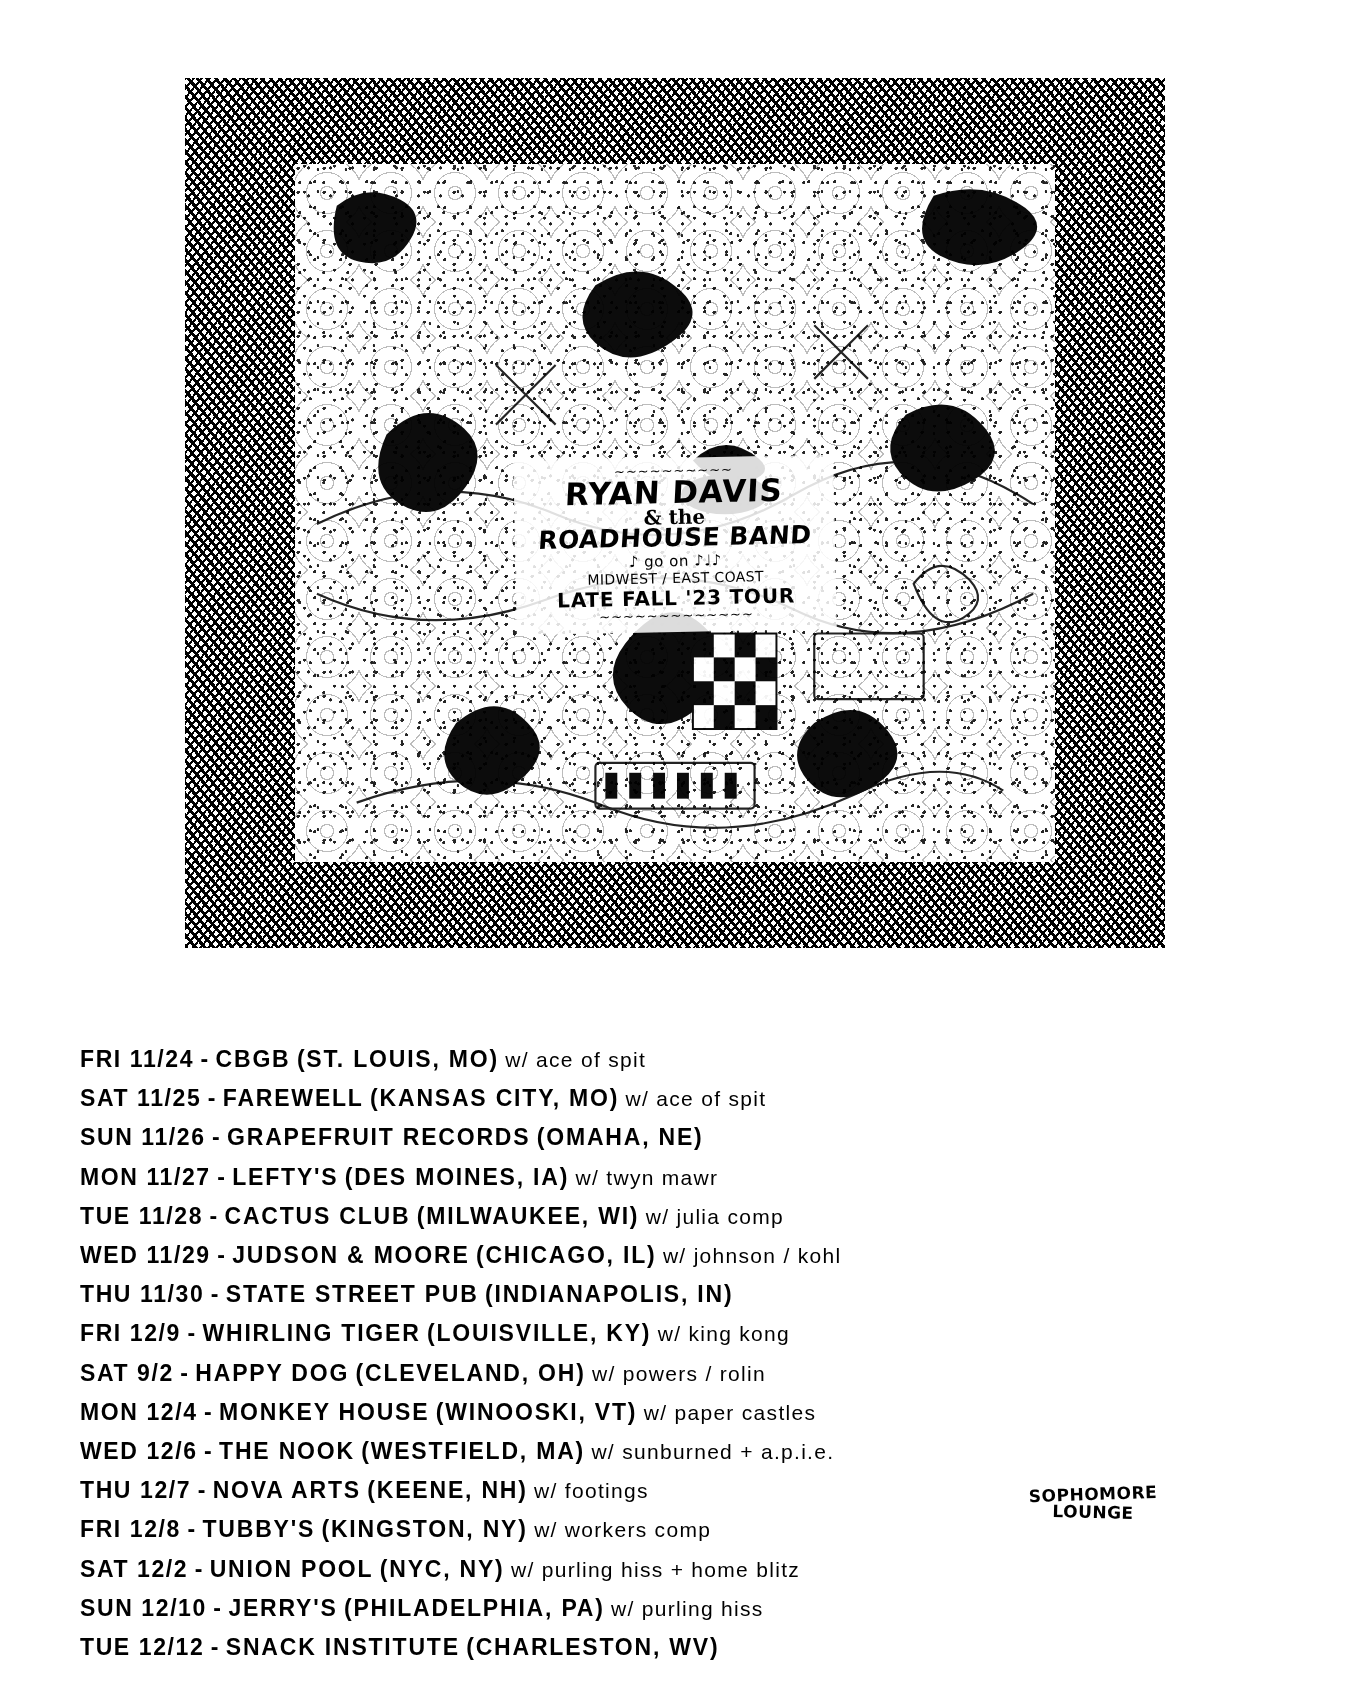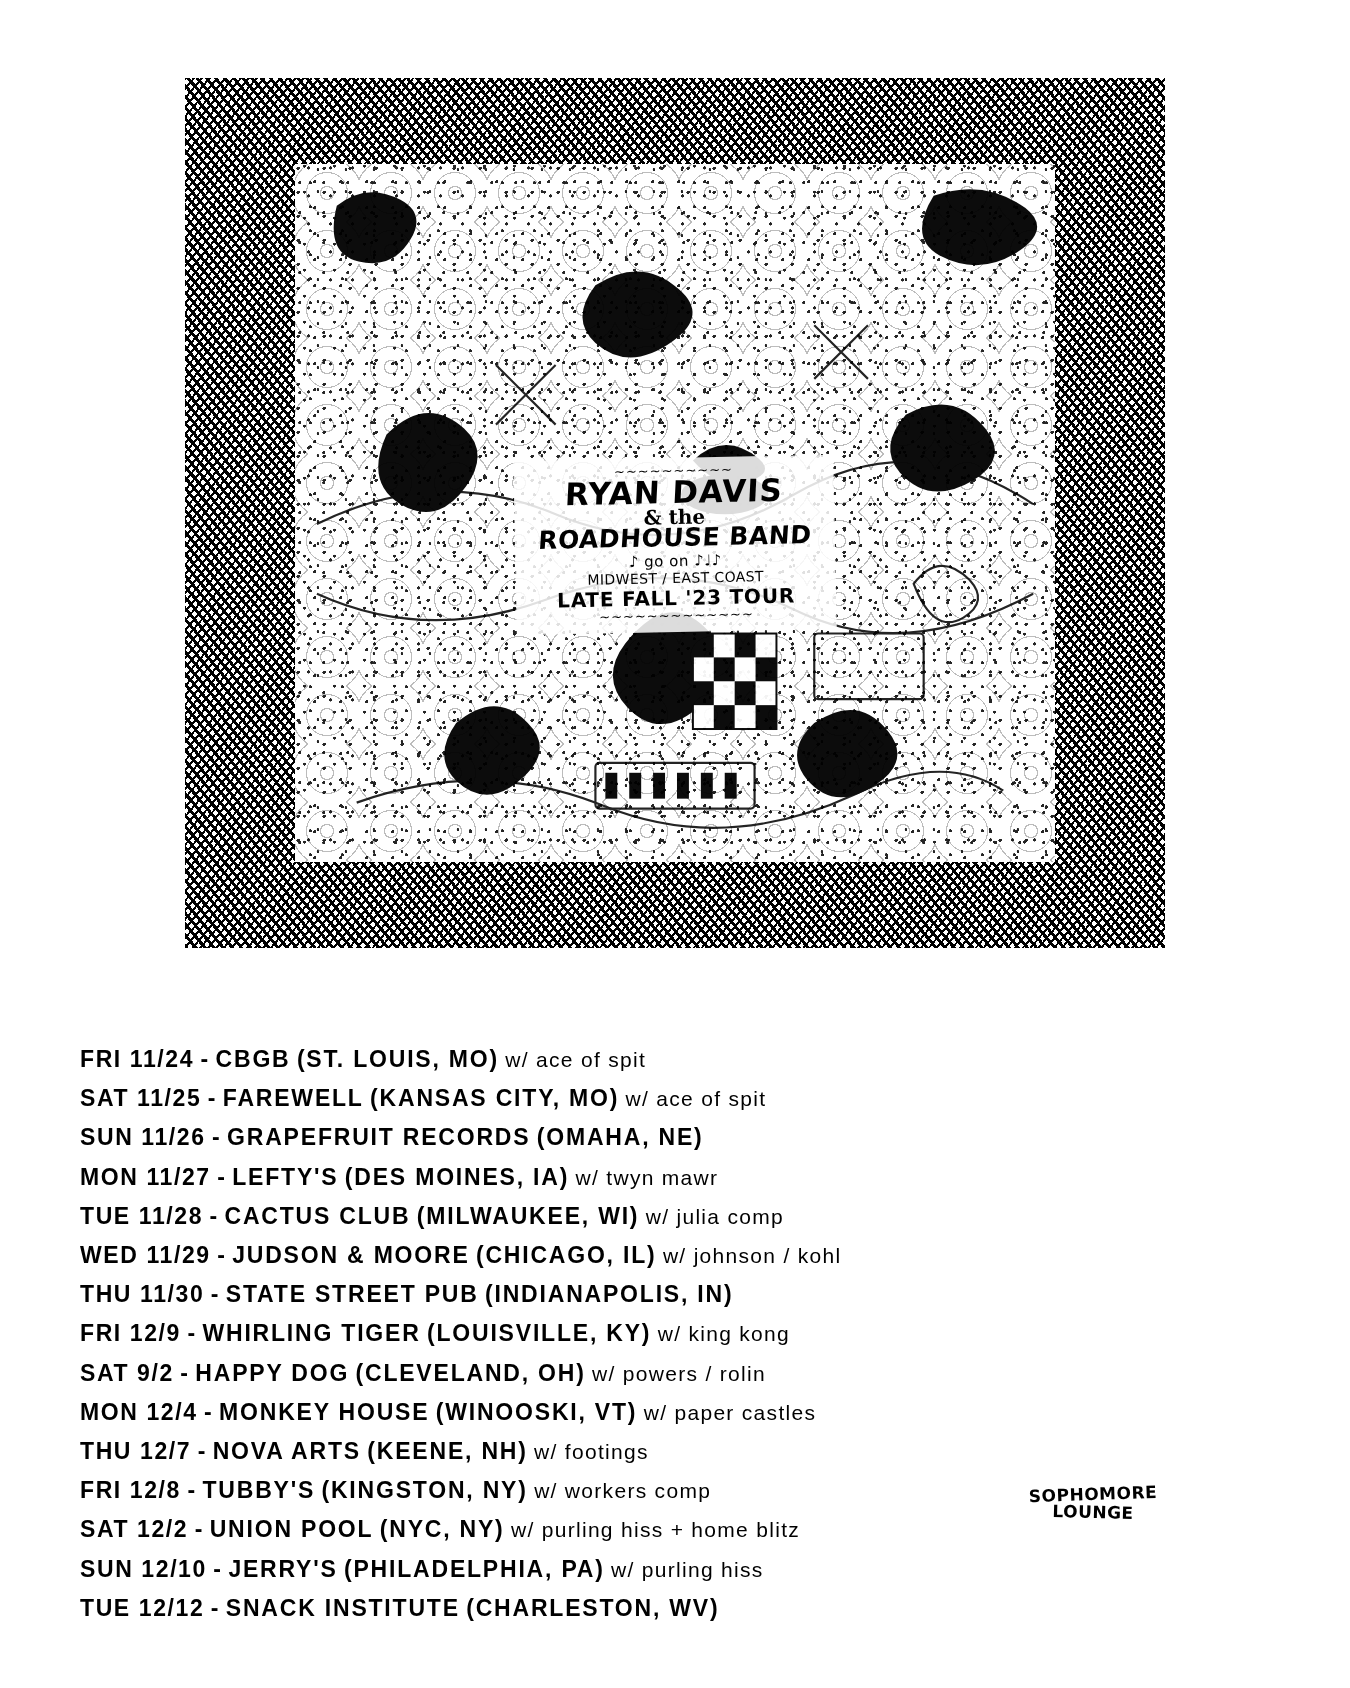--- a/index.html
+++ b/index.html
@@ -274,20 +274,21 @@
       <div class="date-row"><span class="d-date">FRI 11/24</span> <span class="d-dash">-</span> <span class="d-venue">CBGB</span> <span class="d-city">(ST. LOUIS, MO)</span> <span class="d-support">w/ ace of spit</span></div>
       <div class="date-row"><span class="d-date">SAT 11/25</span> <span class="d-dash">-</span> <span class="d-venue">FAREWELL</span> <span class="d-city">(KANSAS CITY, MO)</span> <span class="d-support">w/ ace of spit</span></div>
       <div class="date-row"><span class="d-date">SUN 11/26</span> <span class="d-dash">-</span> <span class="d-venue">GRAPEFRUIT RECORDS</span> <span class="d-city">(OMAHA, NE)</span> <span class="d-support"></span></div>
       <div class="date-row"><span class="d-date">MON 11/27</span> <span class="d-dash">-</span> <span class="d-venue">LEFTY'S</span> <span class="d-city">(DES MOINES, IA)</span> <span class="d-support">w/ twyn mawr</span></div>
       <div class="date-row"><span class="d-date">TUE 11/28</span> <span class="d-dash">-</span> <span class="d-venue">CACTUS CLUB</span> <span class="d-city">(MILWAUKEE, WI)</span> <span class="d-support">w/ julia comp</span></div>
       <div class="date-row"><span class="d-date">WED 11/29</span> <span class="d-dash">-</span> <span class="d-venue">JUDSON &amp; MOORE</span> <span class="d-city">(CHICAGO, IL)</span> <span class="d-support">w/ johnson / kohl</span></div>
       <div class="date-row"><span class="d-date">THU 11/30</span> <span class="d-dash">-</span> <span class="d-venue">STATE STREET PUB</span> <span class="d-city">(INDIANAPOLIS, IN)</span> <span class="d-support"></span></div>
       <div class="date-row"><span class="d-date">FRI 12/9</span> <span class="d-dash">-</span> <span class="d-venue">WHIRLING TIGER</span> <span class="d-city">(LOUISVILLE, KY)</span> <span class="d-support">w/ king kong</span></div>
       <div class="date-row"><span class="d-date">SAT 9/2</span> <span class="d-dash">-</span> <span class="d-venue">HAPPY DOG</span> <span class="d-city">(CLEVELAND, OH)</span> <span class="d-support">w/ powers / rolin</span></div>
       <div class="date-row"><span class="d-date">MON 12/4</span> <span class="d-dash">-</span> <span class="d-venue">MONKEY HOUSE</span> <span class="d-city">(WINOOSKI, VT)</span> <span class="d-support">w/ paper castles</span></div>
+      <div class="date-row"><span class="d-date">WED 12/6</span> <span class="d-dash">-</span> <span class="d-venue">THE NOOK</span> <span class="d-city">(WESTFIELD, MA)</span> <span class="d-support">w/ sunburned + a.p.i.e.</span></div>
       <div class="date-row"><span class="d-date">THU 12/7</span> <span class="d-dash">-</span> <span class="d-venue">NOVA ARTS</span> <span class="d-city">(KEENE, NH)</span> <span class="d-support">w/ footings</span></div>
       <div class="date-row"><span class="d-date">FRI 12/8</span> <span class="d-dash">-</span> <span class="d-venue">TUBBY'S</span> <span class="d-city">(KINGSTON, NY)</span> <span class="d-support">w/ workers comp</span></div>
       <div class="date-row"><span class="d-date">SAT 12/2</span> <span class="d-dash">-</span> <span class="d-venue">UNION POOL</span> <span class="d-city">(NYC, NY)</span> <span class="d-support">w/ purling hiss + home blitz</span></div>
       <div class="date-row"><span class="d-date">SUN 12/10</span> <span class="d-dash">-</span> <span class="d-venue">JERRY'S</span> <span class="d-city">(PHILADELPHIA, PA)</span> <span class="d-support">w/ purling hiss</span></div>
       <div class="date-row"><span class="d-date">TUE 12/12</span> <span class="d-dash">-</span> <span class="d-venue">SNACK INSTITUTE</span> <span class="d-city">(CHARLESTON, WV)</span> <span class="d-support"></span></div>
     </div>
 
   <div class="logo">
     <span class="logo-l1">SOPHOMORE</span>
     <span class="logo-l2">LOUNGE</span>

